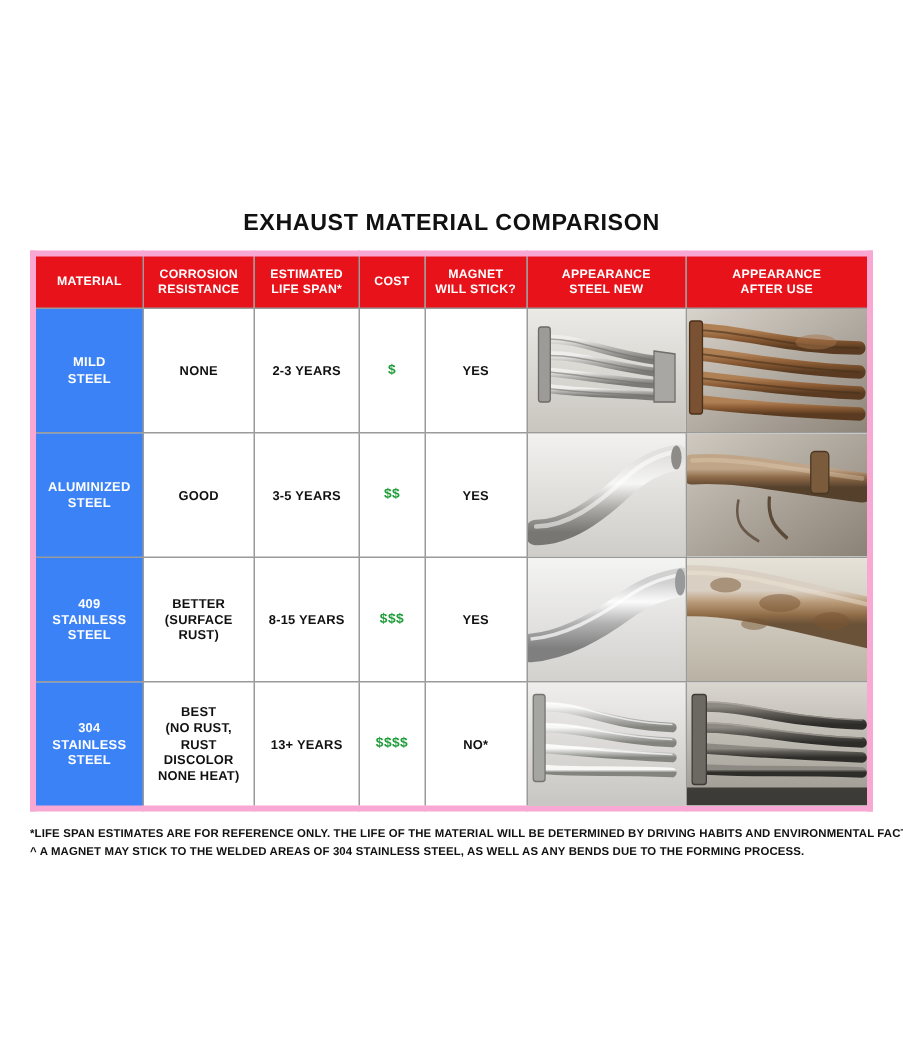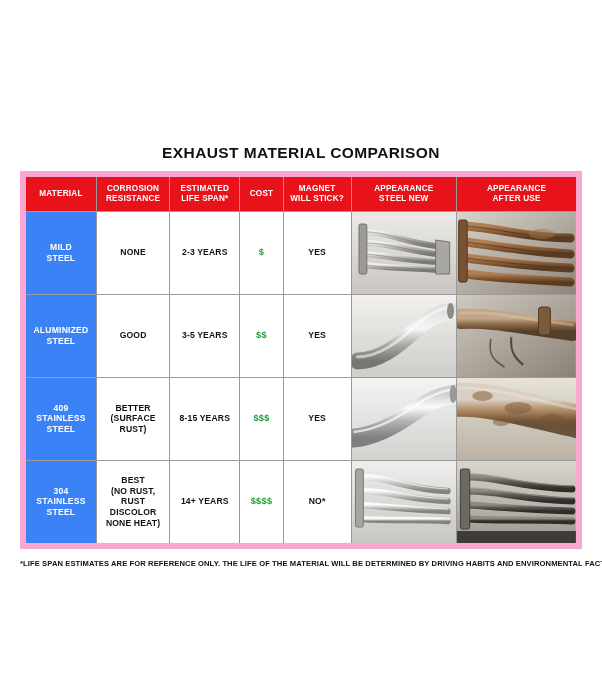--- a/index.html
+++ b/index.html
@@ -40,21 +40,21 @@
     letter-spacing: 0.4px;
     color: #111111;
     margin-bottom: 9px;
     font-family: "Liberation Sans", sans-serif;
     margin-top: 13px;
   }
   table.cmp {
     border-collapse: collapse;
     width: 100%;
     table-layout: fixed;
-    border: 6px solid #f9a8d4;
+    border: 4px solid #f9a8d4;
   }
   table.cmp td, table.cmp th {
     border: 1px solid #9a9a9a;
     padding: 0;
     vertical-align: middle;
     text-align: center;
   }
   thead th {
     background: #e8131a;
     color: #ffffff;
@@ -388,21 +388,21 @@
               <span>STAINLESS</span><br>
               <span>STEEL</span>
             </td>
             <td class="textcell">
               <span>BEST</span><br>
               <span>(NO RUST,</span><br>
               <span>RUST DISCOLOR</span><br>
               <span>NONE HEAT)</span>
             </td>
             <td class="textcell">
-              <span>14+ YEARS</span>
+              <span>13+ YEARS</span>
             </td>
             <td class="textcell cost">
               <span>$$$$</span>
             </td>
             <td class="textcell">
               <span>NO*</span>
             </td>
             <td class="imgcell">
               <div class="ph">
                 <svg viewBox="0 0 120 82" preserveAspectRatio="none">
@@ -463,17 +463,18 @@
                 </svg>
               </div>
             </td>
           </tr>
 
         </tbody>
       </table>
 
       <div class="notes">
         <div>*LIFE SPAN ESTIMATES ARE FOR REFERENCE ONLY. THE LIFE OF THE MATERIAL WILL BE DETERMINED BY DRIVING HABITS AND ENVIRONMENTAL FACTORS.</div>
+        <div>^ A MAGNET MAY STICK TO THE WELDED AREAS OF 304 STAINLESS STEEL, AS WELL AS ANY BENDS DUE TO THE FORMING PROCESS.</div>
       </div>
 
     </div>
   </div>
 </div>
 
 </body></html>

